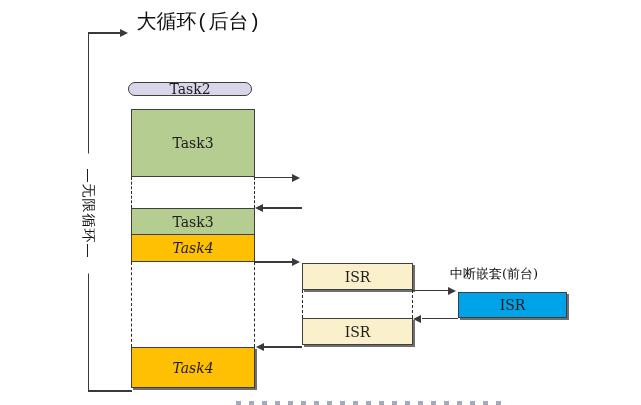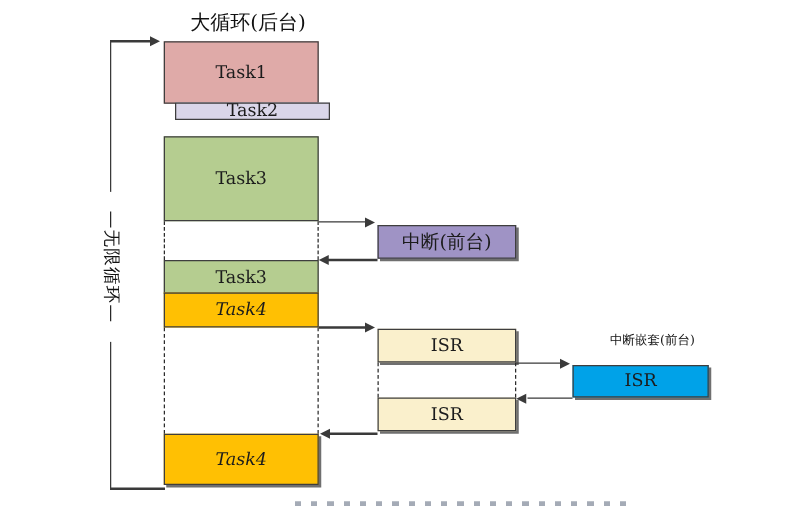--- a/index.html
+++ b/index.html
@@ -24,22 +24,22 @@
   .vdash{position:absolute;width:0;border-left:1.2px dashed #2b2b2b;}
 
   .ah-r{position:absolute;width:0;height:0;
         border-top:4px solid transparent;border-bottom:4px solid transparent;
         border-left:8px solid var(--c-line);}
   .ah-l{position:absolute;width:0;height:0;
         border-top:4px solid transparent;border-bottom:4px solid transparent;
         border-right:8px solid var(--c-line);}
 
   .lbl{position:absolute;color:#111;text-align:center;}
-  .title-lbl{left:131px;top:8px;width:135px;font-size:16px;}
-  .nested-lbl{left:452px;top:265px;width:140px;font-size:10px;}
+  .title-lbl{left:131px;top:8px;width:135px;font-size:20px;font-family:Liberation Mono, monospace;}
+  .nested-lbl{left:424px;top:265px;width:140px;font-size:13px;}
   .loop-lbl{left:28px;top:205px;width:120px;height:17px;line-height:17px;
             font-size:14px;background:#ffffff;transform:rotate(90deg);
             transform-origin:center;letter-spacing:1px;}
 
   .caption-frag{position:absolute;left:236px;top:401px;width:268px;height:4px;
         background:repeating-linear-gradient(90deg,#8e96a4 0 5px,transparent 5px 13px);
         opacity:.8;}
 </style>
 </head>
 <body>
@@ -47,47 +47,41 @@
 <div id="canvas">
 
   <div class="lbl title-lbl">大循环(后台)</div>
 
   <div class="hline" style="left:88px;top:32px;width:33px;"></div>
   <div class="ah-r" style="left:120px;top:29px;"></div>
   <div class="vline" style="left:87.5px;top:32px;height:359px;"></div>
   <div class="hline" style="left:88px;top:390px;width:44px;"></div>
   <div class="lbl loop-lbl">—无限循环—</div>
 
-  <div class="box c-task1" style="left:131px;top:33px;width:124px;height:50px;">
-    <span>Task1</span>
-  </div>
-  <div class="box c-task2" style="left:140px;top:82px;width:124px;height:14px;">
+  <div class="box c-task2" style="left:128px;top:82px;width:124px;height:14px;border-radius:11px;">
     <span>Task2</span>
   </div>
   <div class="box c-task3" style="left:131px;top:109px;width:124px;height:68px;">
     <span>Task3</span>
   </div>
   <div class="box c-task3" style="left:131px;top:208px;width:124px;height:27px;">
     <span>Task3</span>
   </div>
   <div class="box c-task4" style="left:131px;top:234px;width:124px;height:28px;">
     <span>Task4</span>
   </div>
   <div class="box c-task4 shadow" style="left:131px;top:347px;width:124px;height:41px;">
     <span>Task4</span>
   </div>
 
   <div class="vdash" style="left:131px;top:177px;height:31px;"></div>
   <div class="vdash" style="left:253.8px;top:177px;height:31px;"></div>
   <div class="vdash" style="left:131px;top:262px;height:85px;"></div>
   <div class="vdash" style="left:253.8px;top:262px;height:85px;"></div>
 
-  <div class="box c-interrupt shadow" style="left:302px;top:180px;width:111px;height:27px;font-size:15px;">
-    <span>中断(前台)</span>
-  </div>
 
   <div class="box c-isr shadow" style="left:302px;top:263px;width:111px;height:27px;">
     <span>ISR</span>
   </div>
   <div class="box c-isr shadow" style="left:302px;top:318px;width:111px;height:27px;">
     <span>ISR</span>
   </div>
   <div class="vdash" style="left:302px;top:290px;height:28px;"></div>
   <div class="vdash" style="left:412px;top:290px;height:28px;"></div>
 

